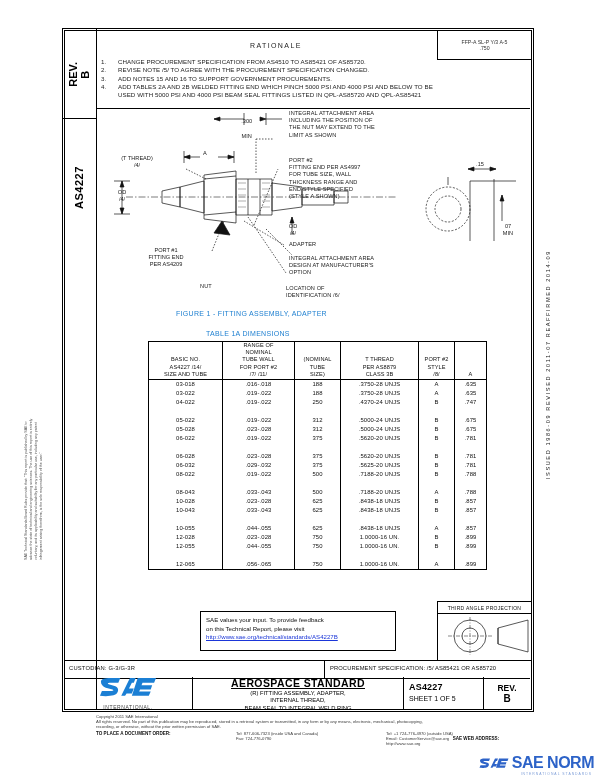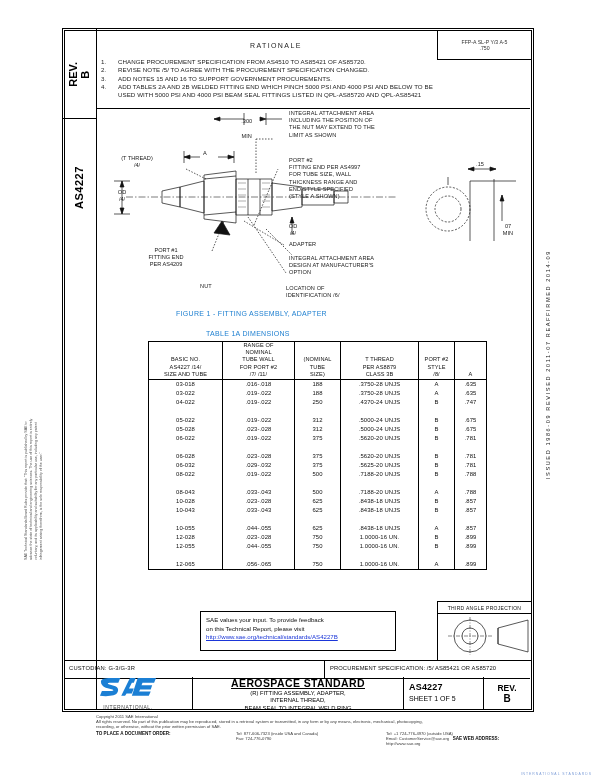--- a/index.html
+++ b/index.html
@@ -574,15 +574,23 @@
           <span>http://www.sae.org</span>
         </div>
       </div>
     </div>
   </div>
 
   <div class="lmargin" style="white-space:pre-line;">SAE Technical Standards Board Rules provide that: "This report is published by SAE to advance the state of technical and engineering sciences. The use of this report is entirely
 voluntary, and its applicability and suitability for any particular use, including any patent infringement arising therefrom, is the sole responsibility of the user."</div>
   <div class="rmargin">ISSUED 1986-09    REVISED 2011-07    REAFFIRMED 2014-09</div>
 
+  <div class="wm">
+    <svg width="30" height="15" viewBox="0 0 120 44">
+      <path d="M4 10 C4 4 12 2 24 2 L44 2 L40 12 L22 12 C18 12 17 14 20 15 L34 19 C42 22 42 34 30 38 C24 40 10 40 2 39 L6 29 L26 29 C30 29 31 27 28 26 L14 22 C8 20 4 16 4 10 Z" fill="#2d63c8"></path>
+      <path d="M46 39 L64 2 L76 2 L72 12 L68 12 L62 24 L72 24 L68 34 L57 34 L54 39 Z" fill="#2d63c8"></path>
+      <path d="M80 2 L118 2 L114 12 L90 12 L88 17 L110 17 L107 26 L85 26 L83 30 L107 30 L103 39 L68 39 Z" fill="#2d63c8"></path>
+    </svg>
+    <div class="wm-txt">SAE NORM</div>
+  </div>
   <div class="wm-sub">INTERNATIONAL STANDARDS</div>
 
 </div>
 
 </body></html>

